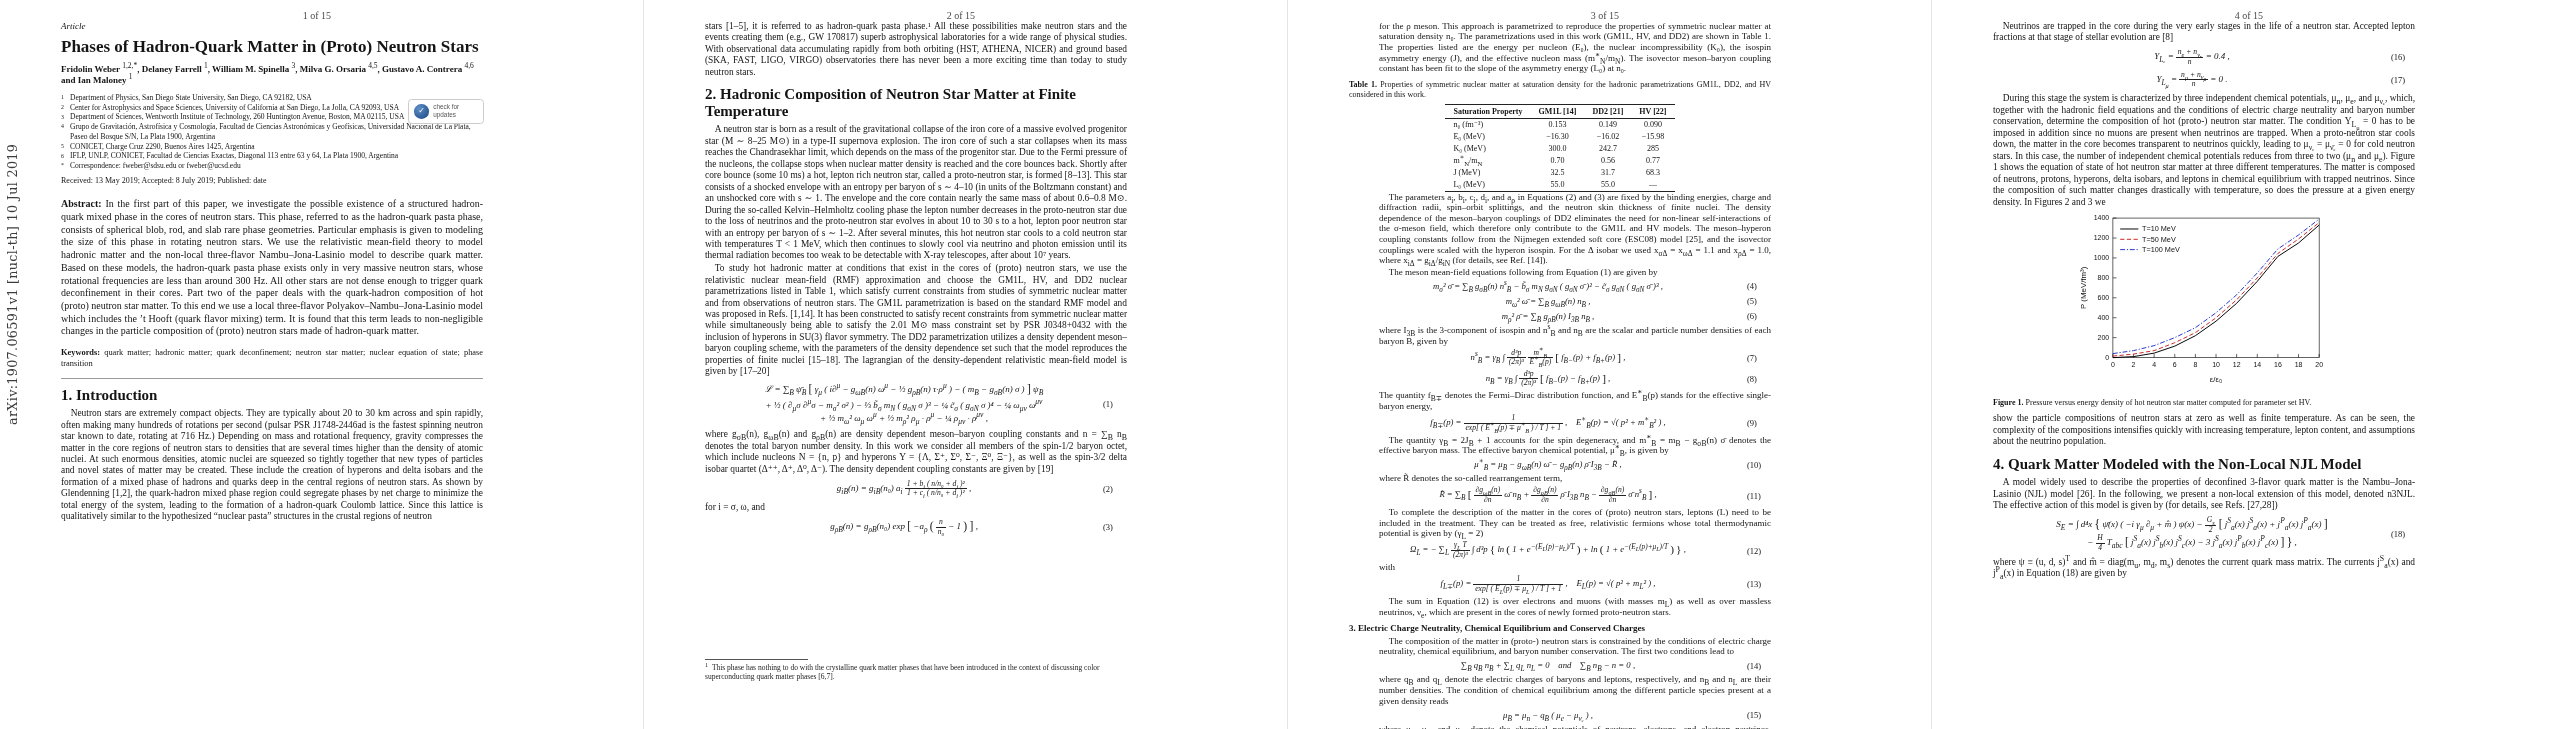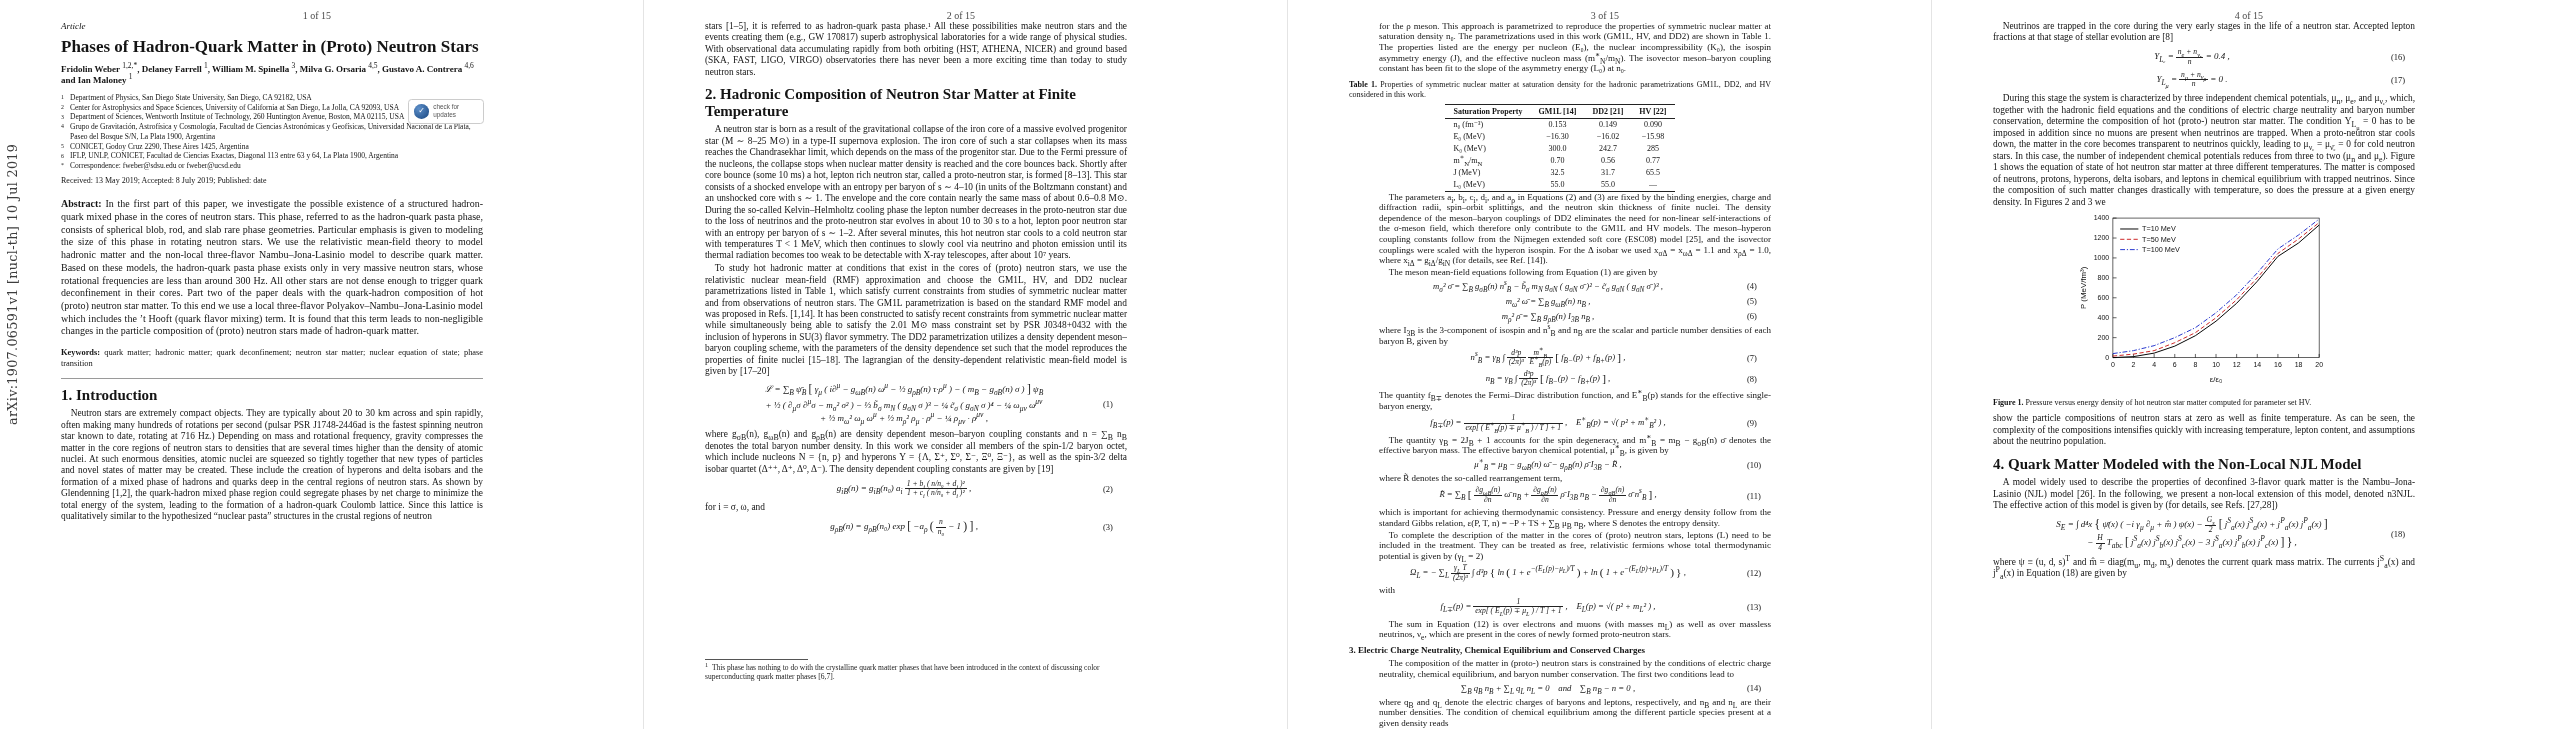--- a/index.html
+++ b/index.html
@@ -74,21 +74,21 @@
         <div class="aff">
             <span class="affn">3</span>
             <span class="afft">Department of Sciences, Wentworth Institute of Technology, 260 Huntington Avenue, Boston, MA 02115, USA</span>
           </div>
         <div class="aff">
             <span class="affn">4</span>
             <span class="afft">Grupo de Gravitación, Astrofísica y Cosmología, Facultad de Ciencias Astronómicas y Geofísicas, Universidad Nacional de La Plata, Paseo del Bosque S/N, La Plata 1900, Argentina</span>
           </div>
         <div class="aff">
             <span class="affn">5</span>
-            <span class="afft">CONICET, Godoy Cruz 2290, These Aires 1425, Argentina</span>
+            <span class="afft">CONICET, Charge Cruz 2290, Buenos Aires 1425, Argentina</span>
           </div>
         <div class="aff">
             <span class="affn">6</span>
             <span class="afft">IFLP, UNLP, CONICET, Facultad de Ciencias Exactas, Diagonal 113 entre 63 y 64, La Plata 1900, Argentina</span>
           </div>
         <div class="aff">
             <span class="affn">*</span>
             <span class="afft">Correspondence: fweber@sdsu.edu or fweber@ucsd.edu</span>
           </div>
       </div>
@@ -174,21 +174,21 @@
             <tr>
                 <td class="l">m<sup>∗</sup><sub>N</sub>/m<sub>N</sub></td>
                 <td>0.70</td>
                 <td>0.56</td>
                 <td>0.77</td>
               </tr>
             <tr>
                 <td class="l">J (MeV)</td>
                 <td>32.5</td>
                 <td>31.7</td>
-                <td>65.5</td>
+                <td>68.3</td>
               </tr>
             <tr>
                 <td class="l">L₀ (MeV)</td>
                 <td>55.0</td>
                 <td>55.0</td>
                 <td>—</td>
               </tr>
           </tbody>
         </table>
       </div>
@@ -224,21 +224,20 @@
       <p class="p ind">The quantity γ<sub>B</sub> = 2J<sub>B</sub> + 1 accounts for the spin degeneracy, and m<sup>∗</sup><sub>B</sub> = m<sub>B</sub> − g<sub>σB</sub>(n) σ̄ denotes the effective baryon mass. The effective baryon chemical potential, μ<sup>∗</sup><sub>B</sub>, is given by</p>
       <div class="eq">
           <div class="eqb">μ<sup>∗</sup><sub>B</sub> = μ<sub>B</sub> − g<sub>ωB</sub>(n) ω̄ − g<sub>ρB</sub>(n) ρ̄ I<sub>3B</sub> − R̃ ,</div>
           <div class="eql">(10)</div>
         </div>
       <p class="p">where R̃ denotes the so-called rearrangement term,</p>
       <div class="eq">
           <div class="eqb">R̃ = ∑<sub>B</sub> <span class="bg">[</span> <span class="frac"><span class="fn">∂g<sub>ωB</sub>(n)</span><span class="fd">∂n</span></span> ω̄ n<sub>B</sub> + <span class="frac"><span class="fn">∂g<sub>ρB</sub>(n)</span><span class="fd">∂n</span></span> ρ̄ I<sub>3B</sub> n<sub>B</sub> − <span class="frac"><span class="fn">∂g<sub>σB</sub>(n)</span><span class="fd">∂n</span></span> σ̄ n<sup>s</sup><sub>B</sub> <span class="bg">]</span> ,</div>
           <div class="eql">(11)</div>
         </div>
-      <p class="p">which is important for achieving thermodynamic consistency. Pressure and energy density follow from the standard Gibbs relation, ε(P, T, n) = −P + TS + ∑<sub>B</sub> μ<sub>B</sub> n<sub>B</sub>, where S denotes the entropy density.</p>
       <p class="p ind">To complete the description of the matter in the cores of (proto) neutron stars, leptons (L) need to be included in the treatment. They can be treated as free, relativistic fermions whose total thermodynamic potential is given by (γ<sub>L</sub> = 2)</p>
       <div class="eq">
           <div class="eqb">Ω<sub>L</sub> = − ∑<sub>L</sub> <span class="frac"><span class="fn">γ<sub>L</sub> T</span><span class="fd">(2π)³</span></span> ∫ d³p <span class="bg">{</span> ln <span class="bg">(</span> 1 + e<sup>−(E<sub>L</sub>(p)−μ<sub>L</sub>)/T</sup> <span class="bg">)</span> + ln <span class="bg">(</span> 1 + e<sup>−(E<sub>L</sub>(p)+μ<sub>L</sub>)/T</sup> <span class="bg">)</span> <span class="bg">}</span> ,</div>
           <div class="eql">(12)</div>
         </div>
       <p class="p">with</p>
       <div class="eq">
           <div class="eqb">f<sub>L∓</sub>(p) = <span class="frac"><span class="fn">1</span><span class="fd">exp[ ( E<sub>L</sub>(p) ∓ μ<sub>L</sub> ) / T ] + 1</span></span> , E<sub>L</sub>(p) = √( p² + m<sub>L</sub>² ) ,</div>
           <div class="eql">(13)</div>
         </div>

